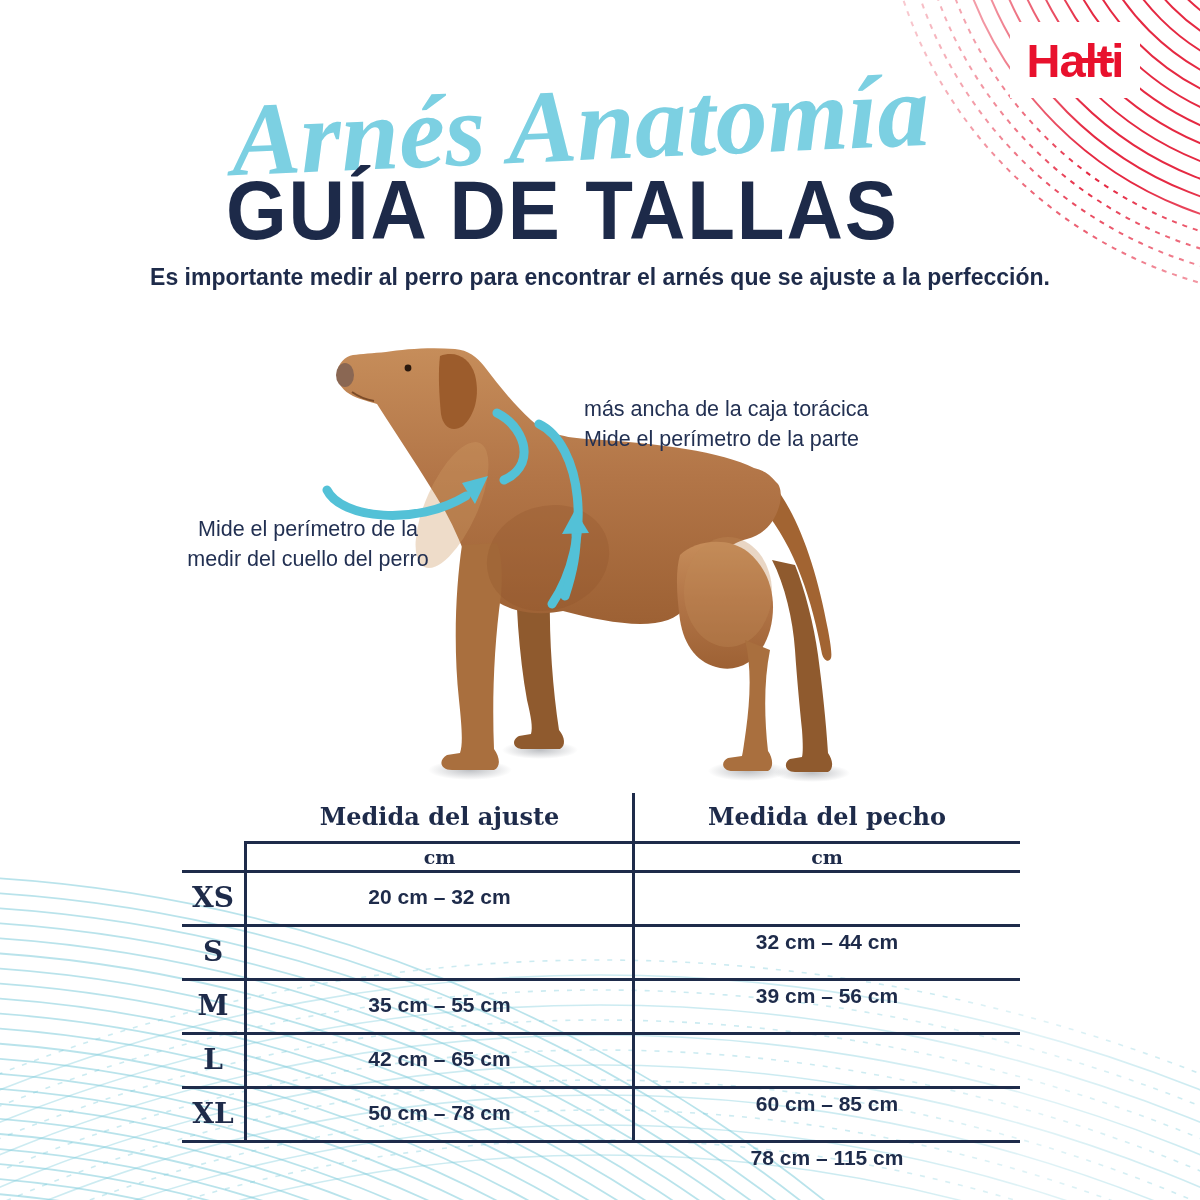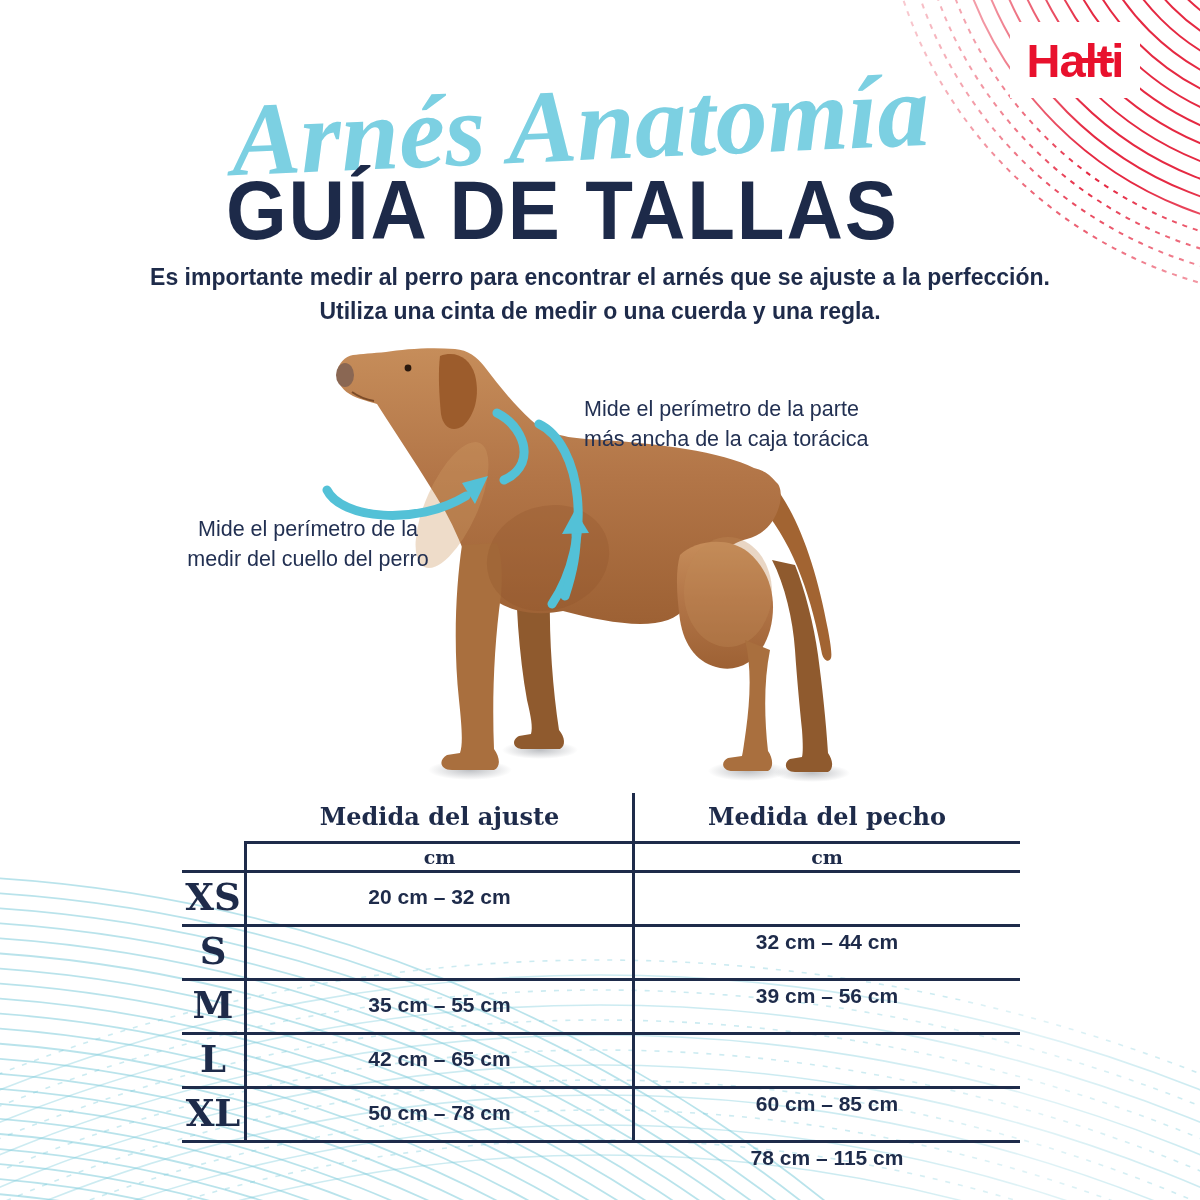--- a/index.html
+++ b/index.html
@@ -30,21 +30,21 @@
   .note-neck{left:176px;top:514px;width:264px;text-align:center;}
 
   
   .tline{position:absolute;background:#1e2b4a;}
   .thead{position:absolute;display:flex;align-items:center;justify-content:center;
          font-family:"DejaVu Serif","Liberation Serif",serif;font-weight:bold;color:#1e2b4a;}
   .hdr{top:795px;height:42px;font-size:24px;}
   .unit{top:844px;height:26px;font-size:19px;}
   .trow{position:absolute;left:182px;width:838px;height:54px;}
   .tcell{position:absolute;top:0;height:54px;display:flex;align-items:center;justify-content:center;}
-  .csize{left:0;width:62px;font-family:"DejaVu Serif","Liberation Serif",serif;font-weight:bold;font-size:37px;}
+  .csize{left:0;width:62px;font-family:"DejaVu Serif","Liberation Serif",serif;font-weight:bold;font-size:28px;}
   .cneck{left:65px;width:385px;font-weight:bold;font-size:21px;}
   .cchest{left:454px;width:382px;font-weight:bold;font-size:21px;margin-top:45px;}
 </style>
 </head>
 <body>
 
 <div class="page">
 
   <svg class="art" viewBox="0 0 1200 1200">
     <defs>
@@ -174,26 +174,25 @@
 
   <div class="logo-box">
     <span class="logo-text">Halti</span>
     <div class="logo-bar"></div>
   </div>
 
   <div class="title-script">Arnés Anatomía</div>
   <div class="title-main">GUÍA DE TALLAS</div>
   <div class="intro">
     <div>Es importante medir al perro para encontrar el arnés que se ajuste a la perfección.</div>
-    <div>Utiliza una cinta de medir o una cuerda y una regla.</div>
   </div>
 
   <div class="note note-chest">
+    <div>más ancha de la caja torácica</div>
     <div>Mide el perímetro de la parte</div>
-    <div>más ancha de la caja torácica</div>
   </div>
   <div class="note note-neck">
     <div>Mide el perímetro de la</div>
     <div>medir del cuello del perro</div>
   </div>
 
   <div>
 
     <div class="tline" style="left:632px;top:793px;width:3px;height:350px;"></div>
     <div class="tline" style="left:244px;top:841px;width:3px;height:302px;"></div>

